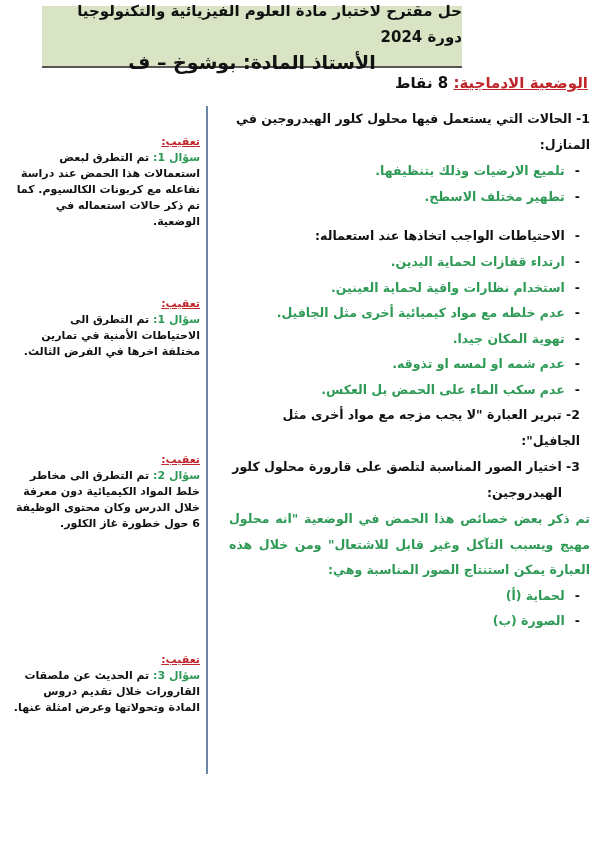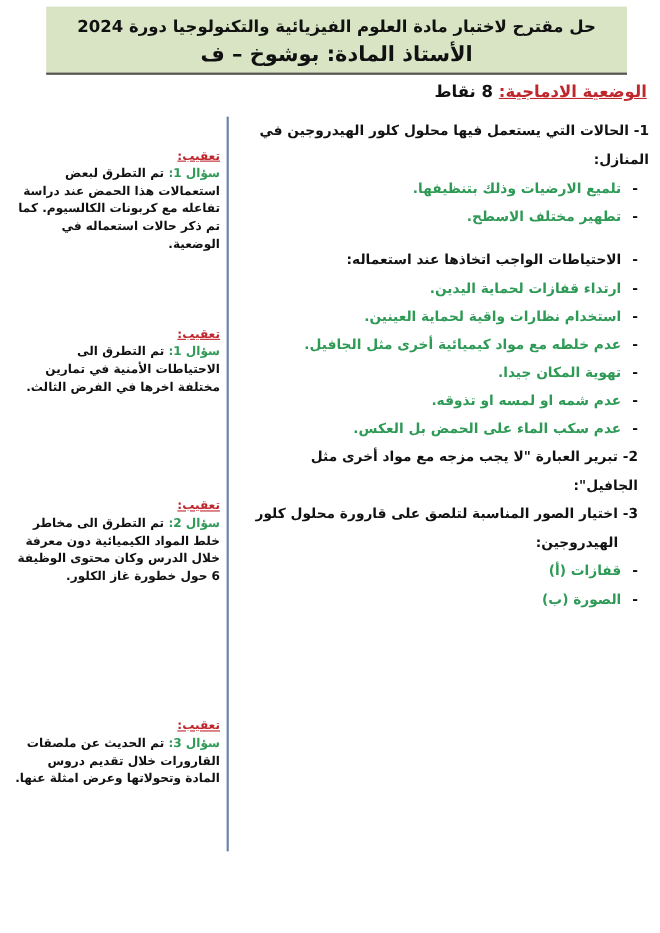--- a/index.html
+++ b/index.html
@@ -1,21 +1,21 @@
 <!DOCTYPE html>
 <html><head>
   <meta charset="utf-8">
   <style>
     html, body { margin: 0; padding: 0; background: #ffffff; }
     body {
       width: 600px; height: 848px; position: relative; overflow: hidden;
       font-family: "DejaVu Sans", sans-serif; color: #111;
     }
     .header-box {
-      position: absolute; left: 42px; top: 6px; width: 528px; height: 60px;
+      position: absolute; left: 42px; top: 6px; width: 420px; height: 60px;
       background: #d9e4c4; border-bottom: 2px solid #555;
       display: flex; flex-direction: column; align-items: center; justify-content: center;
       direction: rtl;
     }
     .header-title { font-weight: bold; font-size: 15px; line-height: 26px; }
     .header-teacher { font-weight: bold; font-size: 19px; line-height: 24px; }
 
     .section-heading {
       position: absolute; right: 12px; top: 74px; direction: rtl;
       font-weight: bold; font-size: 15px;
@@ -71,21 +71,22 @@
   <div class="bullet"><span class="dash">-</span><span>استخدام نظارات واقية لحماية العينين.</span></div>
   <div class="bullet"><span class="dash">-</span><span>عدم خلطه مع مواد كيميائية أخرى مثل الجافيل.</span></div>
   <div class="bullet"><span class="dash">-</span><span>تهوية المكان جيدا.</span></div>
   <div class="bullet"><span class="dash">-</span><span>عدم شمه او لمسه او تذوقه.</span></div>
   <div class="bullet"><span class="dash">-</span><span>عدم سكب الماء على الحمض بل العكس.</span></div>
 
   <div class="q" style="padding-right:10px">2- تبرير العبارة "لا يجب مزجه مع مواد أخرى مثل الجافيل":</div>
 
   <div class="q" style="padding-right:10px">3- اختيار الصور المناسبة لتلصق على قارورة محلول كلور</div>
   <div class="q" style="padding-right:28px">الهيدروجين:</div>
-  <div class="bullet"><span class="dash">-</span><span>قفازات (أ)</span></div>
+  <div class="para">تم ذكر بعض خصائص هذا الحمض في الوضعية "انه محلول مهيج ويسبب التآكل وغير قابل للاشتعال" ومن خلال هذه العبارة يمكن استنتاج الصور المناسبة وهي:</div>
+  <div class="bullet"><span class="dash">-</span><span>لحماية (أ)</span></div>
   <div class="bullet"><span class="dash">-</span><span>الصورة (ب)</span></div>
 </div>
 
 <div class="side-note" style="top:134px">
   <span class="note-title">تعقيب:</span>
   <span class="q-label">سؤال 1:</span><span> تم التطرق لبعض استعمالات هذا الحمض عند دراسة تفاعله مع كربونات الكالسيوم. كما تم ذكر حالات استعماله في الوضعية.</span>
 </div>
 
 <div class="side-note" style="top:296px">
   <span class="note-title">تعقيب:</span>

